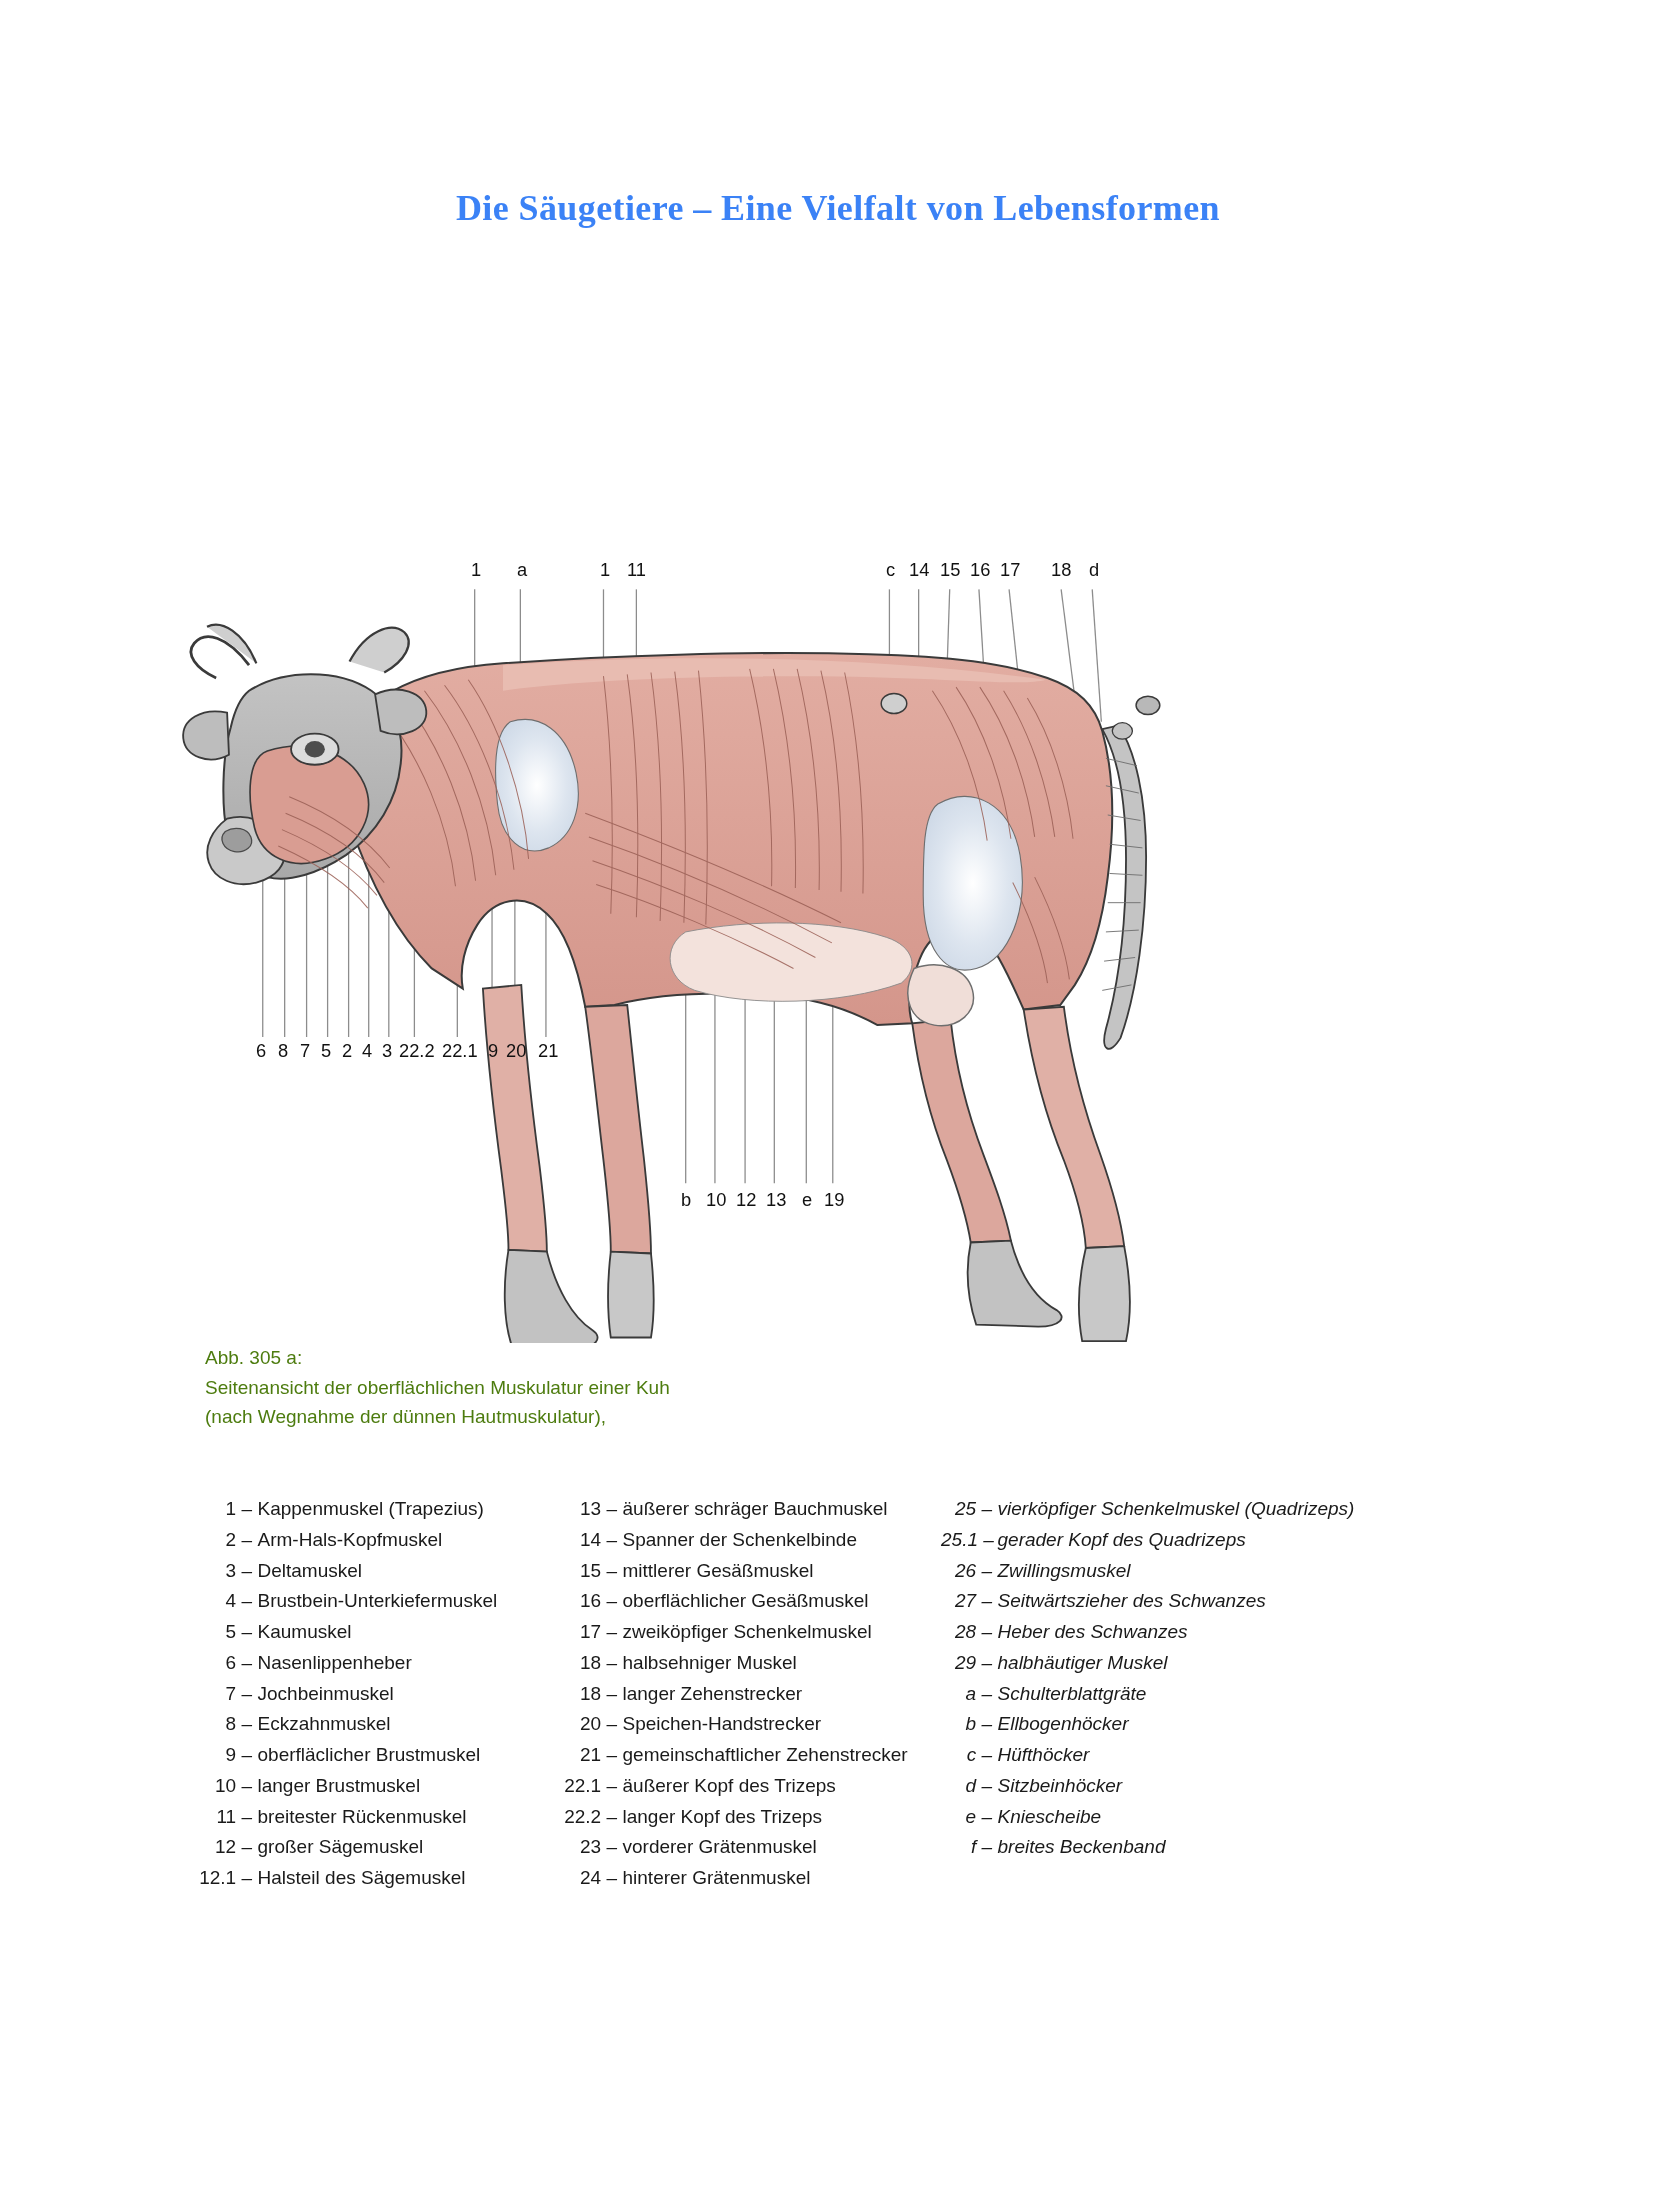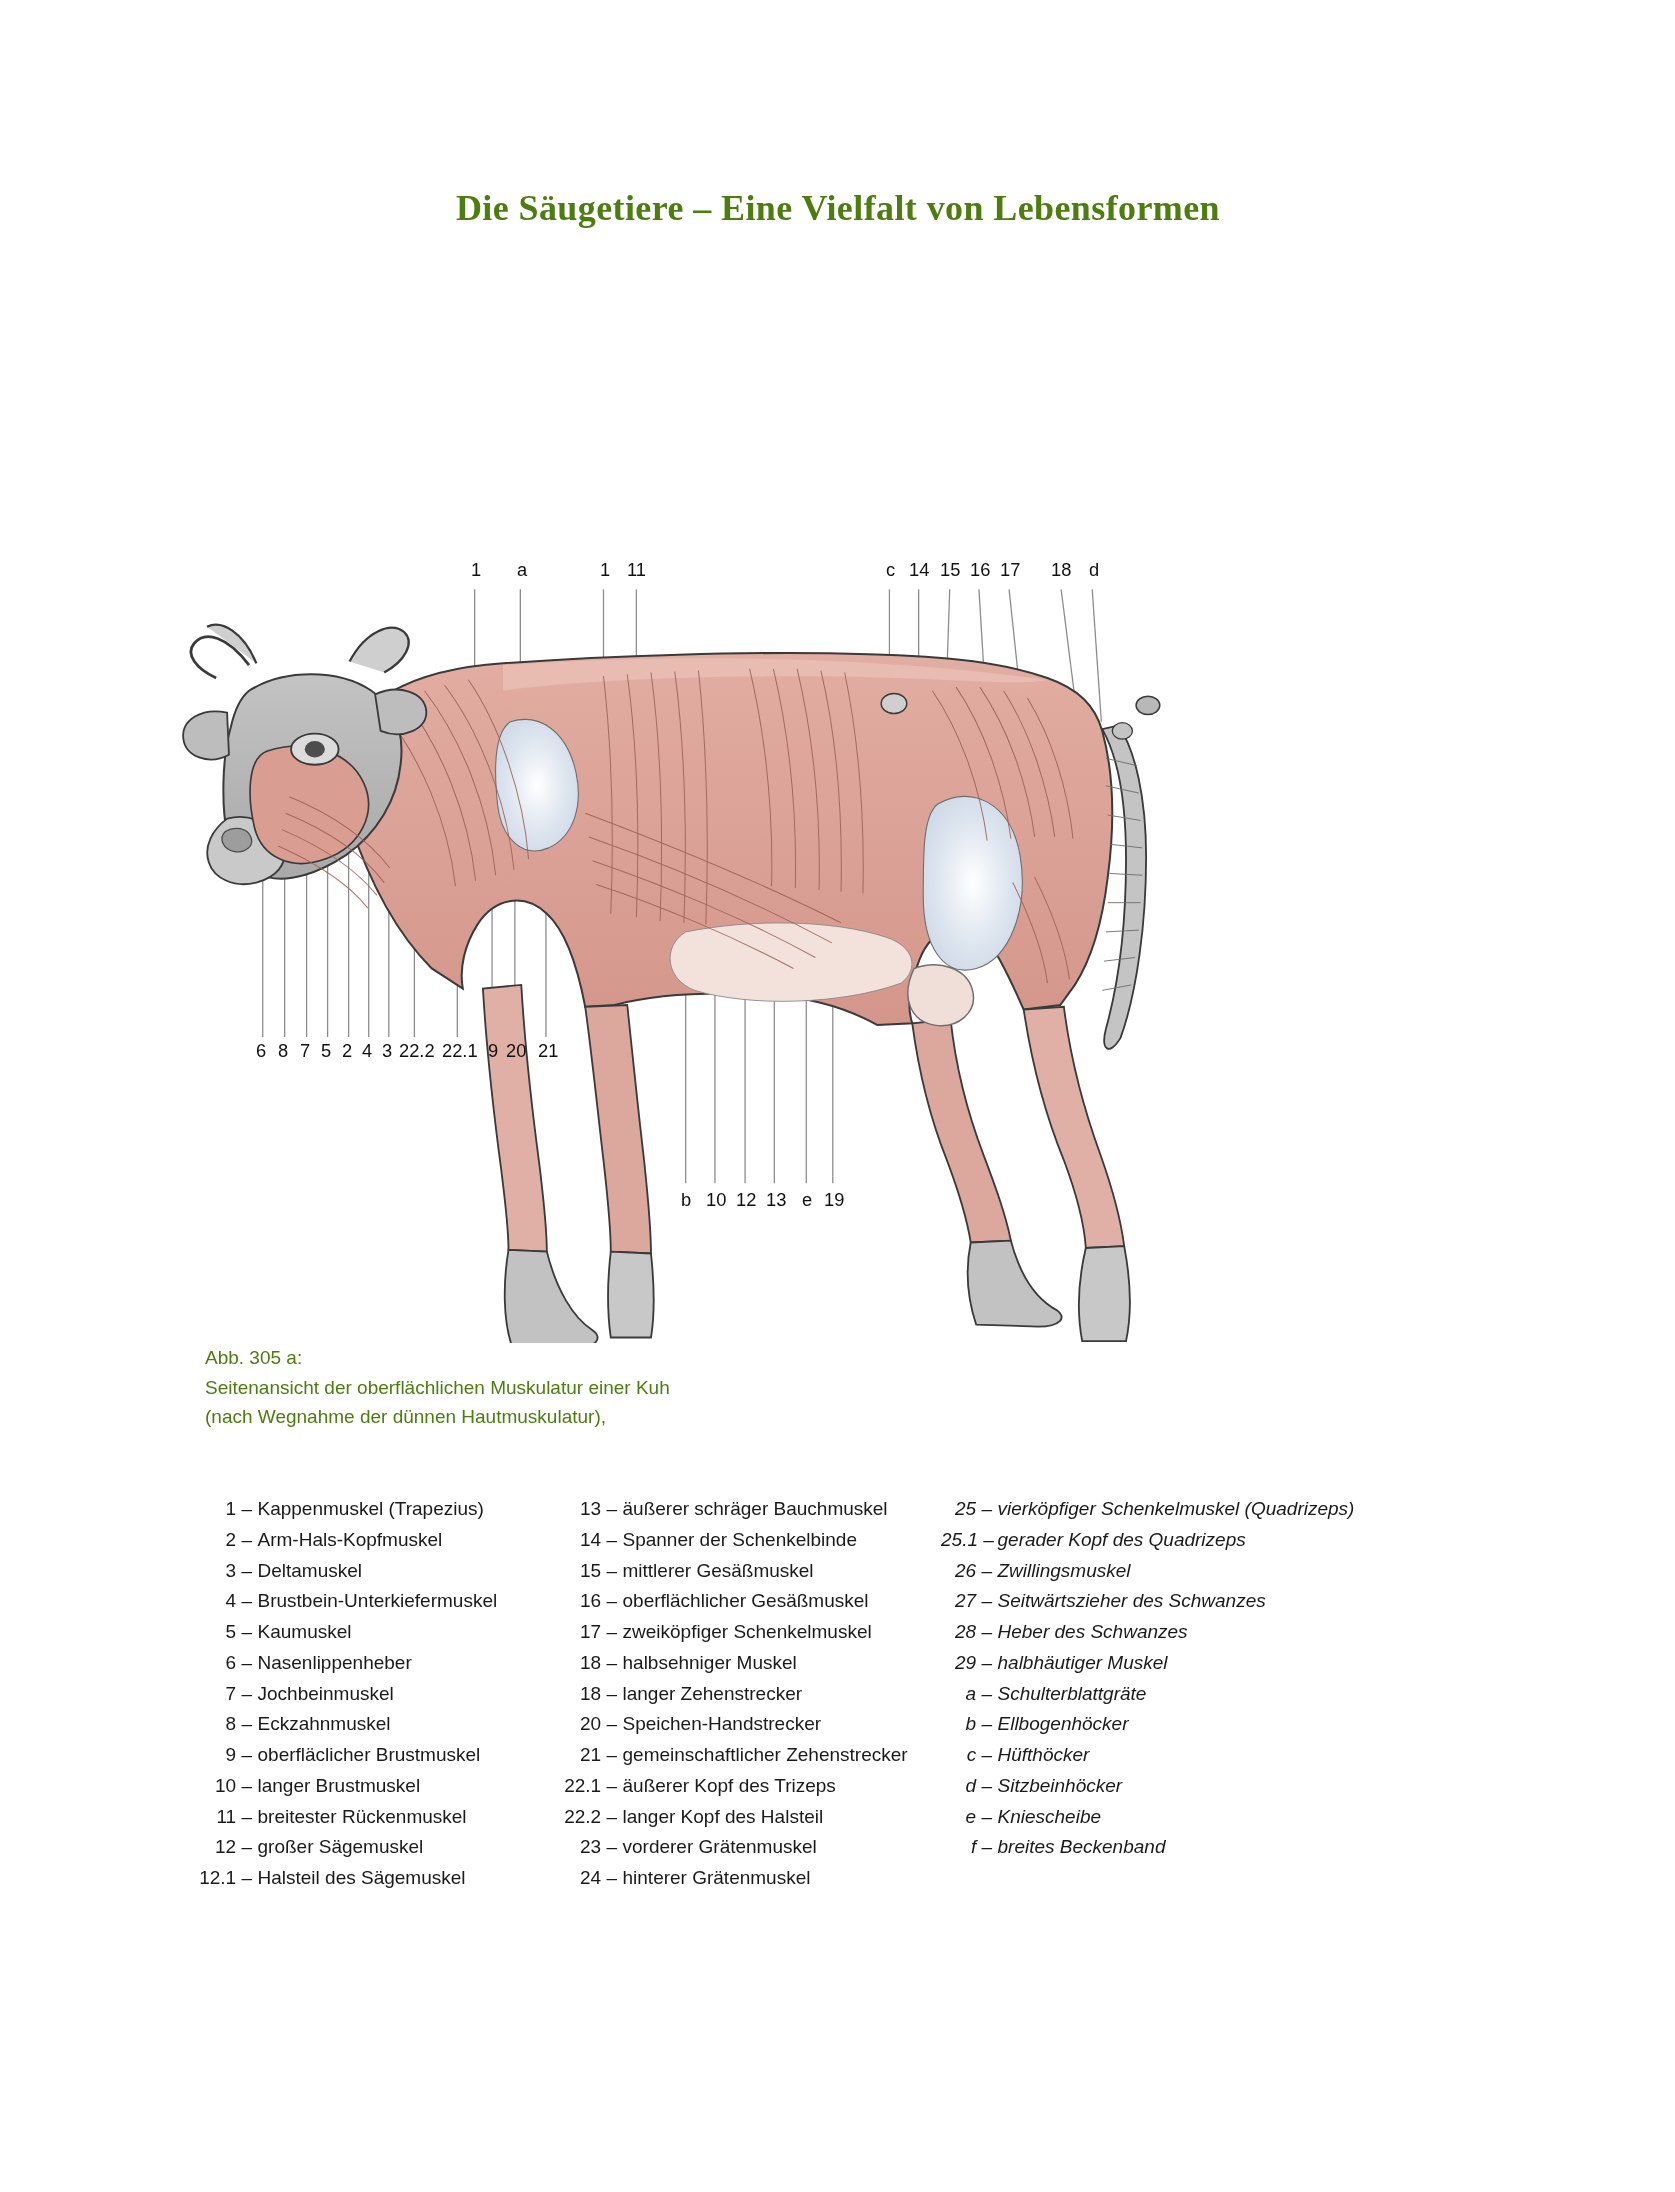--- a/index.html
+++ b/index.html
@@ -20,21 +20,21 @@
   .page-title {
     position: absolute;
     top: 187px;
     left: 0;
     width: 100%;
     text-align: center;
     font-family: "Liberation Serif", serif;
     font-weight: bold;
     font-size: 36px;
     letter-spacing: 0.4px;
-    color: #4d7c0f;
+    color: #3b82f6;
   }
 
   
   .figure-area {
     position: absolute;
     top: 329px;
     left: 110px;
     width: 1462px;
     height: 1014px;
   }
@@ -443,21 +443,21 @@
     <div class="legend-row">
         <span class="legend-key">21 –</span>
         <span class="legend-text">gemeinschaftlicher Zehenstrecker</span>
       </div>
     <div class="legend-row">
         <span class="legend-key">22.1 –</span>
         <span class="legend-text">äußerer Kopf des Trizeps</span>
       </div>
     <div class="legend-row">
         <span class="legend-key">22.2 –</span>
-        <span class="legend-text">langer Kopf des Halsteil</span>
+        <span class="legend-text">langer Kopf des Trizeps</span>
       </div>
     <div class="legend-row">
         <span class="legend-key">23 –</span>
         <span class="legend-text">vorderer Grätenmuskel</span>
       </div>
     <div class="legend-row">
         <span class="legend-key">24 –</span>
         <span class="legend-text">hinterer Grätenmuskel</span>
       </div>
   </div>

